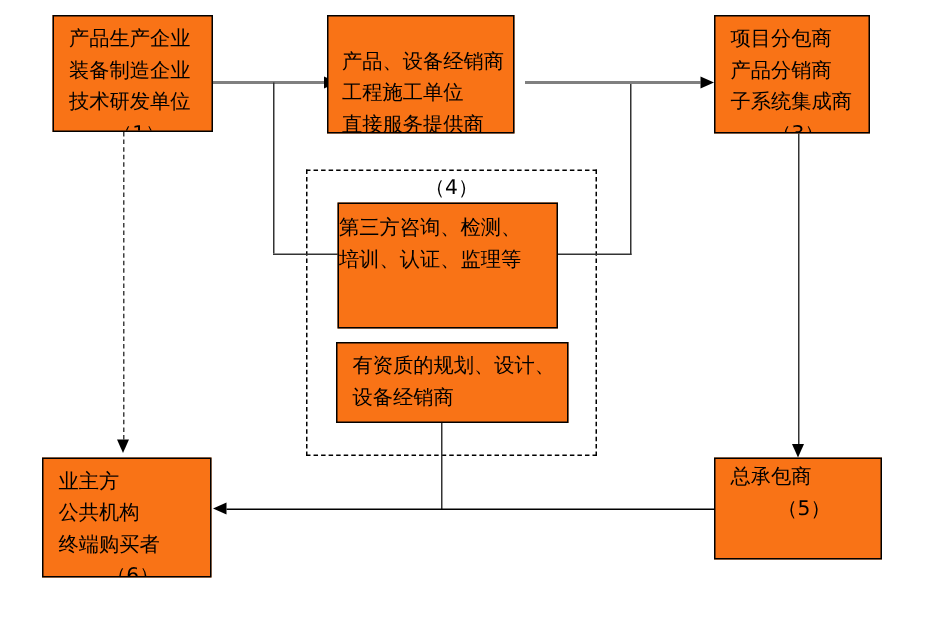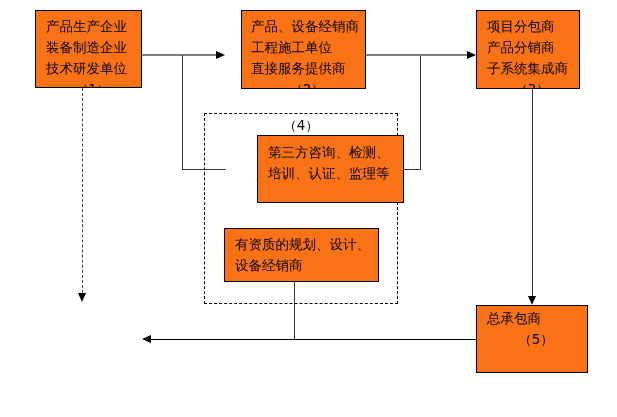--- a/index.html
+++ b/index.html
@@ -8,23 +8,23 @@
     font-family:"DejaVu Sans",sans-serif;color:#000;overflow:hidden;
   }
   .bx{
     position:absolute;box-sizing:border-box;border:1px solid #000;background:#f97316;
     font-size:13.5px;line-height:21px;overflow:hidden;
   }
   .bx .ln{white-space:nowrap;}
   .bx .num{text-align:center;}
   
   .b-producers{left:35px;top:10px;width:107px;height:78px;padding:5px 2px 0 10px;}
-  .b-dealers{left:241px;top:10px;width:125px;height:79px;padding:5px 2px 0 9px;}
+  .b-dealers{left:218px;top:10px;width:125px;height:79px;padding:20px 2px 0 9px;}
   .b-subcontractors{left:476px;top:10px;width:104px;height:79px;padding:5px 2px 0 10px;}
-  .b-thirdparty{left:225px;top:135px;width:147px;height:68px;padding:6px 2px 0 10px;margin-left:32px;}
+  .b-thirdparty{left:225px;top:135px;width:147px;height:84px;padding:6px 2px 0 0;}
   .b-qualified{left:224px;top:228px;width:155px;height:54px;padding:5px 2px 0 10px;}
   .b-contractor{left:476px;top:305px;width:112px;height:68px;padding:2px 2px 0 10px;}
   .b-owners{left:28px;top:305px;width:113px;height:80px;padding:5px 2px 0 10px;}
   
   .group-dashed{
     position:absolute;left:204px;top:113px;width:194px;height:191px;
     box-sizing:border-box;border:1px dashed #000;background:transparent;
   }
   .group-label{
     position:absolute;left:204px;top:117px;width:194px;text-align:center;
@@ -115,14 +115,20 @@
   <div class="bx b-qualified">
     <div class="ln">有资质的规划、设计、</div>
     <div class="ln">设备经销商</div>
   </div>
 
   <div class="bx b-contractor">
     <div class="ln">总承包商</div>
     <div class="ln num">（5）</div>
   </div>
 
+  <div class="bx b-owners">
+    <div class="ln">业主方</div>
+    <div class="ln">公共机构</div>
+    <div class="ln">终端购买者</div>
+    <div class="ln num">（6）</div>
+  </div>
 
 </div>
 
 </body></html>

